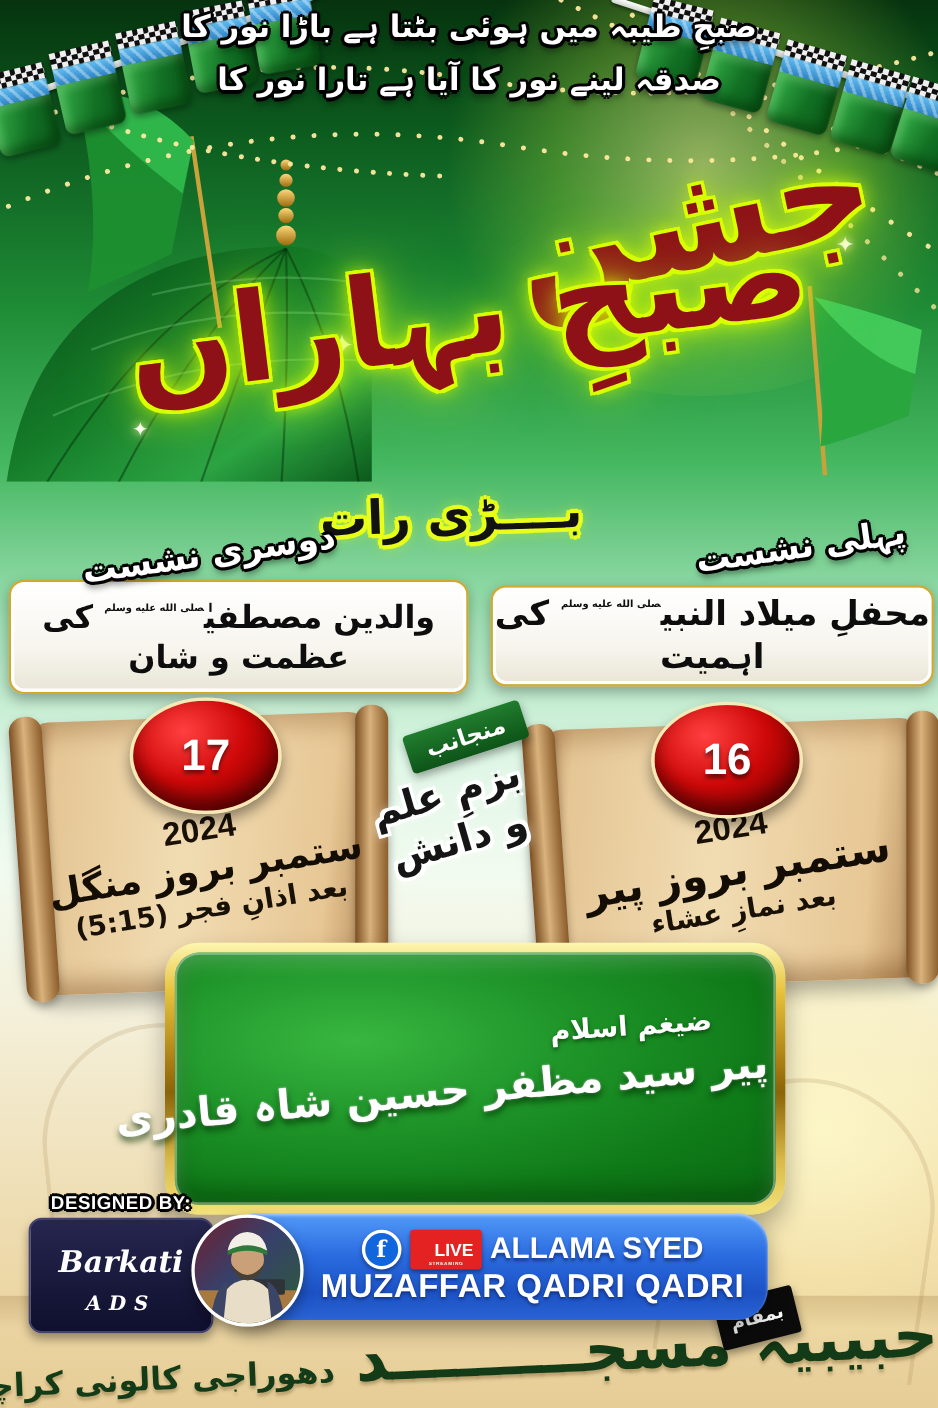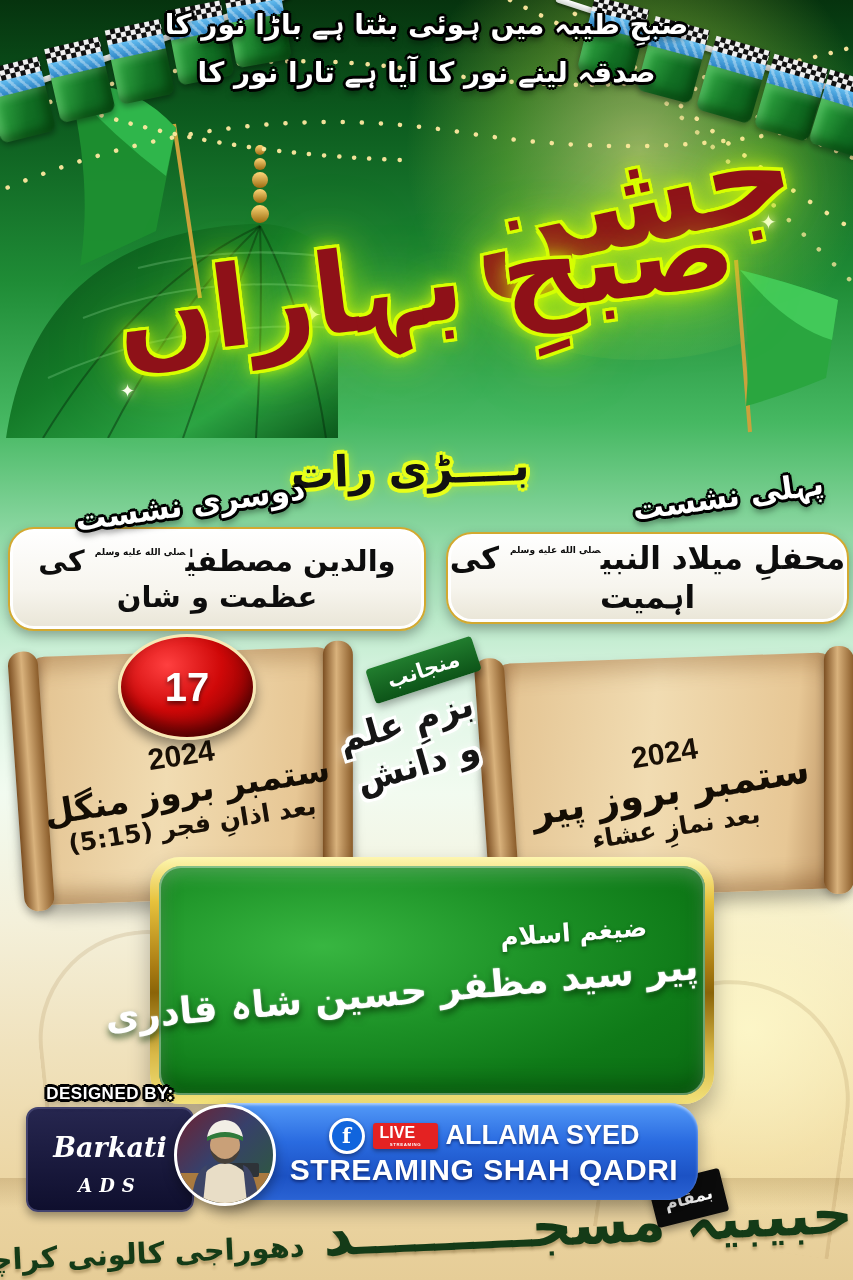--- a/index.html
+++ b/index.html
@@ -36,21 +36,21 @@
       0 0 16px rgba(225,255,0,.95),0 0 38px rgba(205,255,0,.8),0 0 70px rgba(190,255,60,.55);}
   .title-jashn{right:58px;top:128px;font-size:125px;transform:rotate(-12deg);}
   .title-subh{left:50px;top:218px;width:750px;text-align:center;font-size:112px;transform:rotate(-7deg);}
   .bari-raat{position:absolute;left:190px;top:444px;width:440px;text-align:center;direction:rtl;
     font-size:43px;font-weight:700;color:#121212;transform:rotate(-2deg);z-index:6;
     text-shadow:-3px -3px 0 #e8ff1a,3px -3px 0 #e8ff1a,-3px 3px 0 #e8ff1a,3px 3px 0 #e8ff1a,0 -4px 0 #e8ff1a,0 4px 0 #e8ff1a,-4px 0 0 #e8ff1a,4px 0 0 #e8ff1a,0 0 14px rgba(232,255,26,.9);}
   
   .sess-label{position:absolute;font-size:31px;font-weight:700;direction:rtl;text-align:center;transform:rotate(-8deg);z-index:7;}
   .sess-box{position:absolute;display:flex;align-items:center;justify-content:flex-start;direction:rtl;
     background:linear-gradient(180deg,#ffffff 0%,#f7f5ee 60%,#e9e5d6 100%);
-    border:2px solid #d2a930;border-radius:26px;z-index:6;
+    border:2px solid #d2a930;border-radius:14px;z-index:6;
     box-shadow:0 5px 12px rgba(0,0,0,.3),inset 0 0 0 3px #fff;}
   .topic{font-weight:700;color:#0d0d0d;text-align:center;line-height:1.25;}
   .topic .hon{font-size:9px;vertical-align:16px;line-height:0;letter-spacing:-1px;}
   
   .scroll{position:absolute;z-index:5;transform:rotate(-2deg);}
   .parch{position:absolute;inset:0;border-radius:26px/40px;
     background:linear-gradient(97deg,#b9895a 0%,#e5c695 10%,#f1dcb2 45%,#e7c795 82%,#a97c4c 100%);
     box-shadow:inset 0 12px 20px rgba(120,70,20,.28),inset 0 -14px 18px rgba(110,60,15,.32),0 10px 16px rgba(0,0,0,.28);}
   .parch::before,.parch::after{content:"";position:absolute;top:-6px;bottom:-6px;width:30px;border-radius:14px;
     background:linear-gradient(90deg,#7c4f22,#d9b27c 45%,#8a5c2a);box-shadow:0 4px 8px rgba(0,0,0,.3);}
@@ -106,21 +106,21 @@
   .livebar{position:absolute;left:212px;top:1103px;width:428px;height:97px;z-index:8;
     border-radius:20px 28px 28px 20px;
     background:linear-gradient(180deg,#539af8 0%,#2a6be0 40%,#1c52c4 75%,#2a63d4 100%);
     box-shadow:0 10px 18px rgba(0,0,0,.32),inset 0 2px 3px rgba(255,255,255,.55);
     display:flex;flex-direction:column;align-items:center;justify-content:center;padding-left:58px;
     font-family:"Liberation Sans",sans-serif;color:#fff;}
   .lb-row1{display:flex;align-items:center;gap:8px;}
   .fb-circle{width:30px;height:30px;border-radius:50%;background:#1165dd;border:3px solid #fff;
     display:flex;align-items:center;justify-content:center;
     font-family:"DejaVu Serif",serif;font-weight:700;font-size:21px;color:#fff;line-height:1;box-shadow:0 2px 4px rgba(0,0,20,.4);}
-  .live-badge{background:#e42222;border-radius:3px;padding:2px 7px 1px;display:flex;flex-direction:column;align-items:flex-start;
+  .live-badge{background:#e42222;border-radius:3px;padding:12px 7px 1px;display:flex;flex-direction:column;align-items:flex-end;
     box-shadow:0 2px 4px rgba(0,0,20,.4);}
   .live-badge .lv{font-size:16px;font-weight:800;line-height:1;}
   .live-badge .st{font-size:7px;font-weight:700;letter-spacing:1px;line-height:1;transform:scale(.62);transform-origin:center;}
   .lb-name1{font-size:27px;font-weight:800;text-shadow:0 2px 3px rgba(0,0,40,.45);}
   .lb-name2{font-size:30px;font-weight:800;letter-spacing:.5px;text-shadow:0 2px 3px rgba(0,0,40,.45);line-height:1.05;}
   
   .venue-tag{position:absolute;left:652px;top:1176px;transform:rotate(-14deg);z-index:7;
     background:#0b0b0b;color:#fff;direction:rtl;font-size:17px;font-weight:700;
     padding:12px 12px;border-radius:3px;box-shadow:0 4px 8px rgba(0,0,0,.4);}
   .venue-line{position:absolute;left:0;right:0;top:1198px;text-align:center;direction:rtl;
@@ -279,20 +279,21 @@
   </div>
 
   <div class="scroll" style="left:488px;top:658px;width:360px;height:236px;">
     <div class="parch"></div>
     <div class="scroll-content">
       <div class="sc-year">2024</div>
       <div class="sc-month">ستمبر بروز پیر</div>
       <div class="sc-time">بعد نمازِ عشاء</div>
     </div>
   </div>
+  <div class="day-badge" style="left:592px;top:638px;">16</div>
 
   <div class="scroll" style="left:22px;top:652px;width:325px;height:248px;">
     <div class="parch"></div>
     <div class="scroll-content">
       <div class="sc-year">2024</div>
       <div class="sc-month" style="font-size:34px;">ستمبر بروز منگل</div>
       <div class="sc-time">بعد اذانِ فجر (5:15)</div>
     </div>
   </div>
   <div class="day-badge" style="left:118px;top:634px;">17</div>
@@ -332,21 +333,21 @@
 
   <div class="livebar">
     <div class="lb-row1">
       <div class="fb-circle">f</div>
       <div class="live-badge">
         <div class="lv">LIVE</div>
         <div class="st">STREAMING</div>
       </div>
       <div class="lb-name1">ALLAMA SYED</div>
     </div>
-    <div class="lb-name2">STREAMING SHAH QADRI</div>
+    <div class="lb-name2">MUZAFFAR QADRI QADRI</div>
   </div>
 
   <div class="venue-tag">بمقام</div>
   <div class="venue-line">
     <span class="masjid">حبیبیہ مسجـــــــــد</span>
     <span class="addr">دھوراجی کالونی کراچی</span>
   </div>
 
 </div>
 

